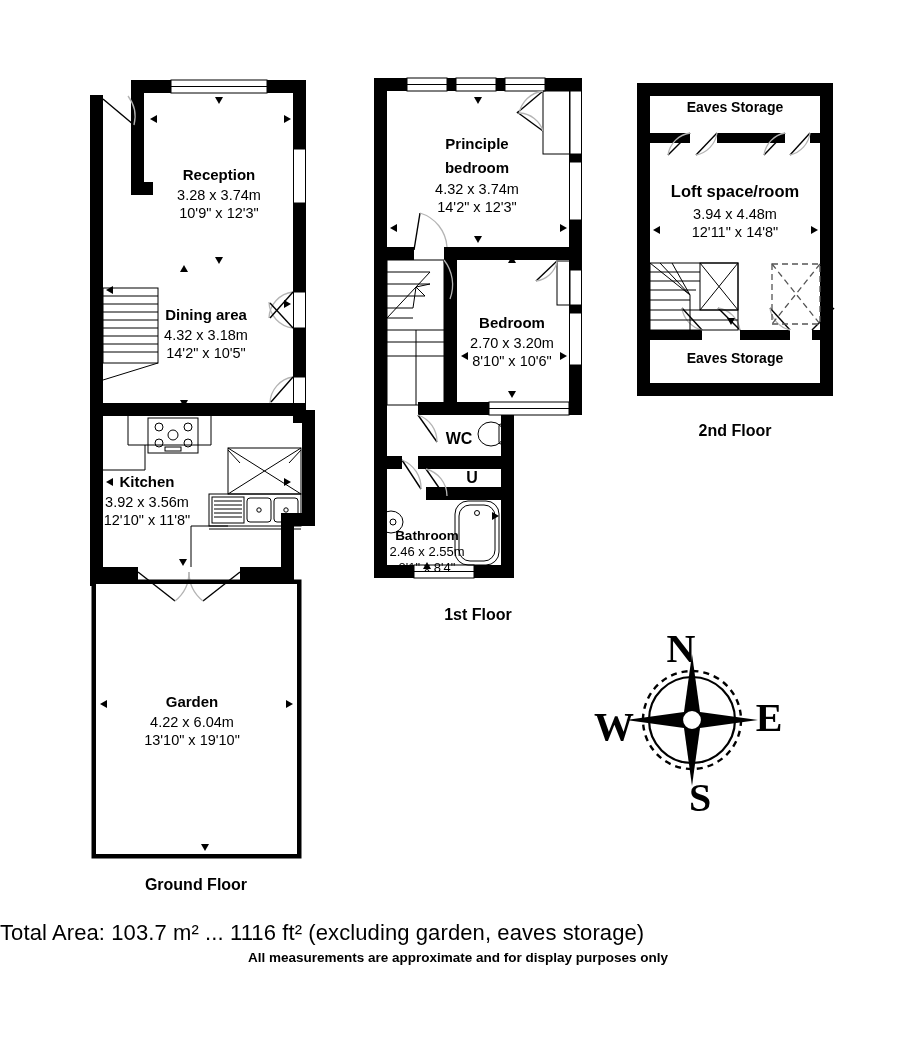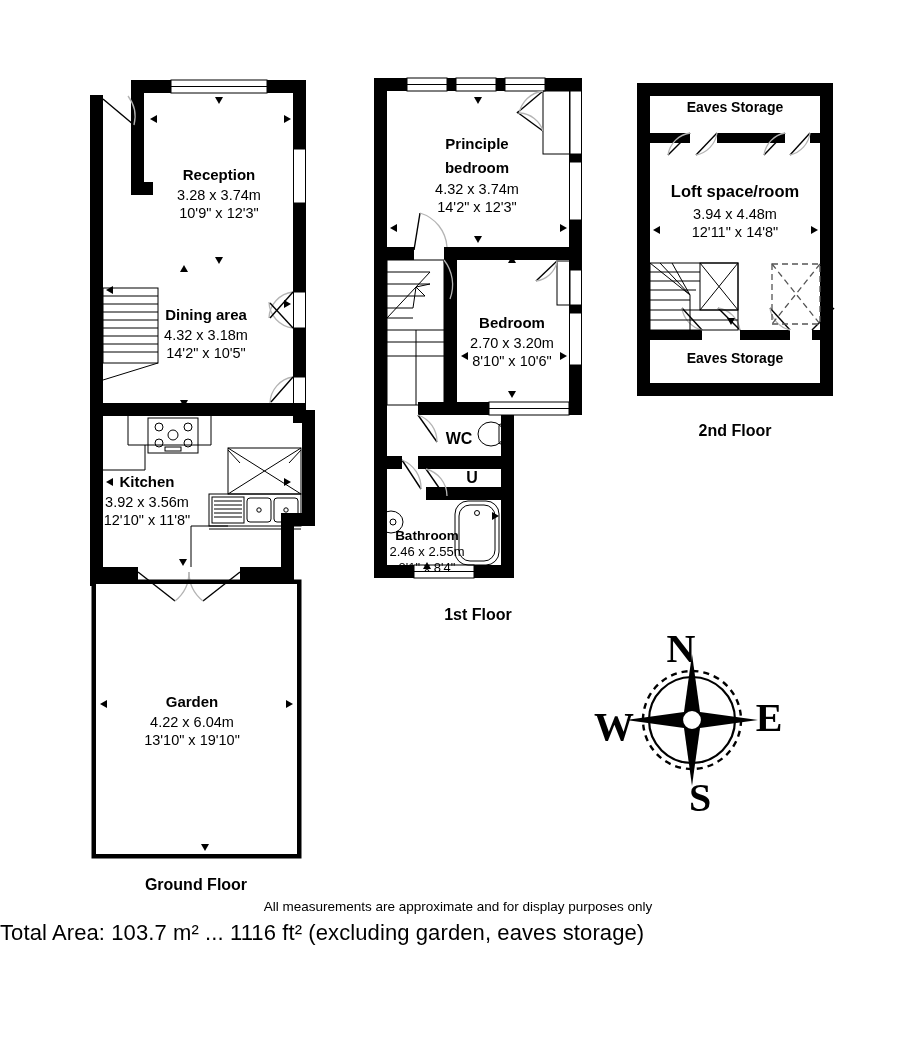--- a/index.html
+++ b/index.html
@@ -19,22 +19,22 @@
   .floortitle{font-size:16px;font-weight:bold;text-anchor:middle;}
   .eaves{font-size:14px;font-weight:bold;text-anchor:middle;}
   .tag{font-size:16px;font-weight:bold;text-anchor:middle;}
   .loftname{font-size:16.5px;font-weight:bold;text-anchor:middle;}
   .compass-letter{font-family:"Liberation Serif", serif;font-weight:bold;font-size:40px;text-anchor:middle;}
   .total-area{
     position:absolute;left:0;top:920px;width:916px;
     font-size:22px;font-weight:normal;letter-spacing:.1px;
   }
   .disclaimer{
-    position:absolute;left:0;top:899px;width:916px;text-align:center;
-    font-size:13.5px;font-weight:normal;
+    position:absolute;left:0;top:950px;width:916px;text-align:center;
+    font-size:13.5px;font-weight:bold;
   }
   .wall{fill:#000;}
   .thinline{stroke:#000;stroke-width:1.4;fill:none;}
   .hairline{stroke:#000;stroke-width:1;fill:none;}
   .swing{stroke:#b4b4b4;stroke-width:1.3;fill:none;}
   .dash{stroke:#555;stroke-width:1.3;fill:none;stroke-dasharray:6 4;}
   .arrowmark{fill:#000;}
 </style>
 </head>
 <body>

